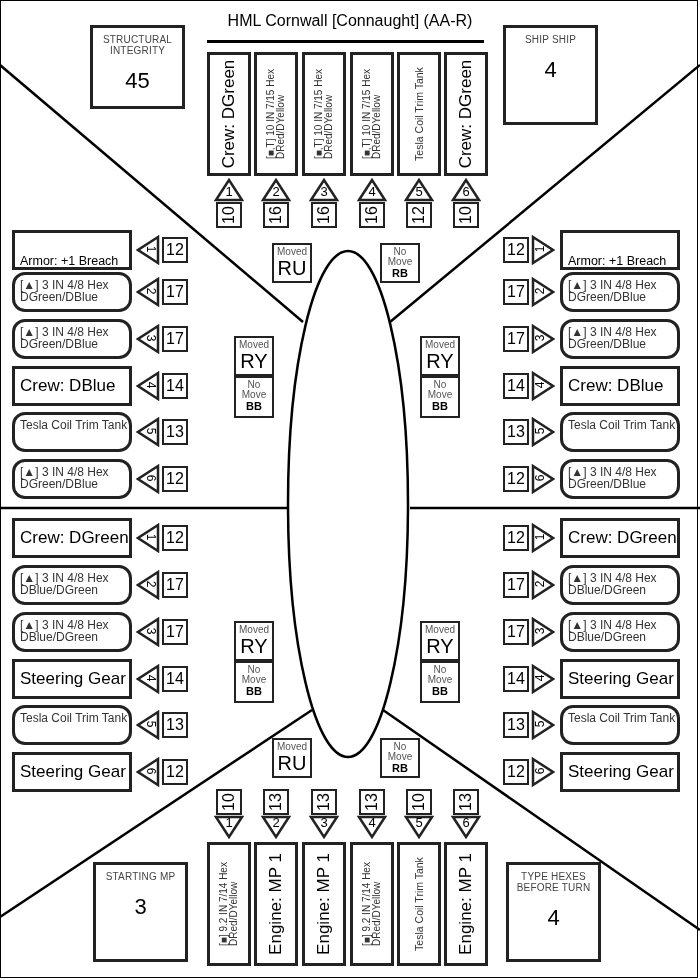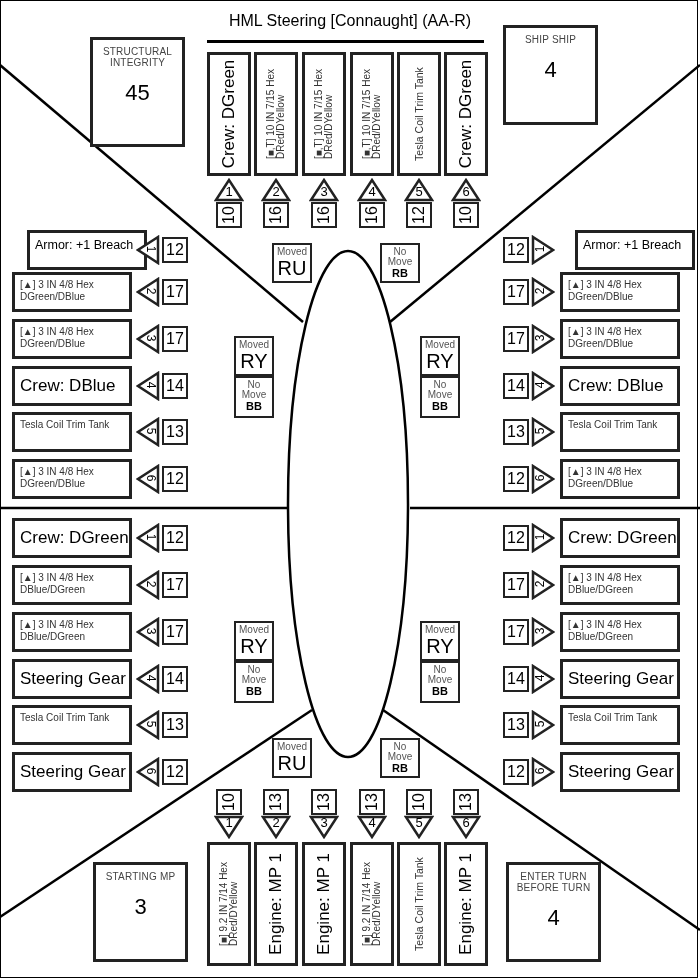--- a/index.html
+++ b/index.html
@@ -12,22 +12,22 @@
   .statbox{border:3px solid #222;background:#fff;text-align:center;}
   .statbox .lbl{font-size:10px;line-height:11px;color:#444;margin-top:6px;letter-spacing:0.2px;}
   .statbox .val{font-size:22px;margin-top:12px;}
   .vbox{border:3px solid #222;background:#fff;width:44px;height:124px;overflow:hidden;}
   .vbox .vt{position:absolute;left:50%;top:50%;transform:translate(-50%,-50%) rotate(-90deg);white-space:nowrap;text-align:left;}
   .vt.big{font-size:17px;}
   .vt.small{font-size:10px;line-height:10px;color:#333;}
   .vt.tesla{font-size:10.5px;color:#333;}
   .hbox{border:3px solid #222;background:#fff;width:120px;height:40px;padding:4px 4px 0 5px;}
   .hbox.big{font-size:17px;padding-top:7px;}
-  .hbox.med{font-size:12.5px;padding-top:5px;margin-left:15px;}
-  .hbox.small{font-size:10px;line-height:12px;color:#333;}
+  .hbox.med{font-size:12.5px;padding-top:21px;}
+  .hbox.small{font-size:12px;line-height:12px;color:#333;border-radius:13px;}
   .numbox{border:2.5px solid #222;background:#fff;text-align:center;font-size:16px;}
   .numbox.h{width:26px;height:26px;line-height:22px;}
   .numbox.v{width:26px;height:26px;}
   .numbox.v span{display:inline-block;transform:rotate(-90deg);line-height:22px;}
   .mv{border:2.5px solid #222;background:#fff;text-align:center;width:40px;}
   .mv .sm{font-size:10px;line-height:10px;color:#555;margin-top:2px;}
   .mv .lg{font-size:20px;line-height:22px;}
   .mv .bd{font-size:11px;font-weight:bold;line-height:12px;}
 </style>
 </head>
@@ -38,37 +38,37 @@
 <svg class="bg" width="700" height="980">
   <line x1="0" y1="65" x2="303" y2="322" stroke="#000" stroke-width="2.5"></line>
   <line x1="700" y1="65" x2="390" y2="322" stroke="#000" stroke-width="2.5"></line>
   <line x1="0" y1="917" x2="312" y2="710" stroke="#000" stroke-width="2.5"></line>
   <line x1="700" y1="930" x2="383" y2="710" stroke="#000" stroke-width="2.5"></line>
   <line x1="0" y1="508" x2="290" y2="508" stroke="#000" stroke-width="2.5"></line>
   <line x1="410" y1="508" x2="700" y2="508" stroke="#000" stroke-width="2.5"></line>
   <ellipse cx="348" cy="504" rx="60" ry="253" fill="#fff" stroke="#000" stroke-width="2.5"></ellipse>
 </svg>
 
-<div class="abs title">HML Steering [Connaught] (AA-R)</div>
+<div class="abs title">HML Cornwall [Connaught] (AA-R)</div>
 <div class="abs title-rule"></div>
 
-<div class="abs statbox" style="left:90px;top:25px;width:95px;height:110px;margin-top:12px;">
+<div class="abs statbox" style="left:90px;top:25px;width:95px;height:84px;">
   <div class="lbl">STRUCTURAL INTEGRITY</div>
   <div class="val">45</div>
 </div>
 <div class="abs statbox" style="left:503px;top:25px;width:95px;height:100px;">
   <div class="lbl">SHIP SHIP</div>
   <div class="val">4</div>
 </div>
 <div class="abs statbox" style="left:93px;top:862px;width:95px;height:100px;">
   <div class="lbl">STARTING MP</div>
   <div class="val">3</div>
 </div>
 <div class="abs statbox" style="left:506px;top:862px;width:95px;height:100px;">
-  <div class="lbl">ENTER TURN BEFORE TURN</div>
+  <div class="lbl">TYPE HEXES BEFORE TURN</div>
   <div class="val">4</div>
 </div>
 
 <div id="slots">
     <div class="abs vbox" style="left: 207px; top: 52px;">
       <div class="vt big" style="white-space: pre;">Crew: DGreen</div>
     </div>
     <div class="abs" style="left: 214px; top: 178px; width: 30px; height: 24px;"><svg width="30" height="24">
         <polygon points="2,22 15,2 28,22" fill="#fff" stroke="#222" stroke-width="2.5"></polygon>
       </svg><div class="abs" style="left: 0px; top: 6px; width: 30px; text-align: center; font-size: 13px;">1</div></div>

